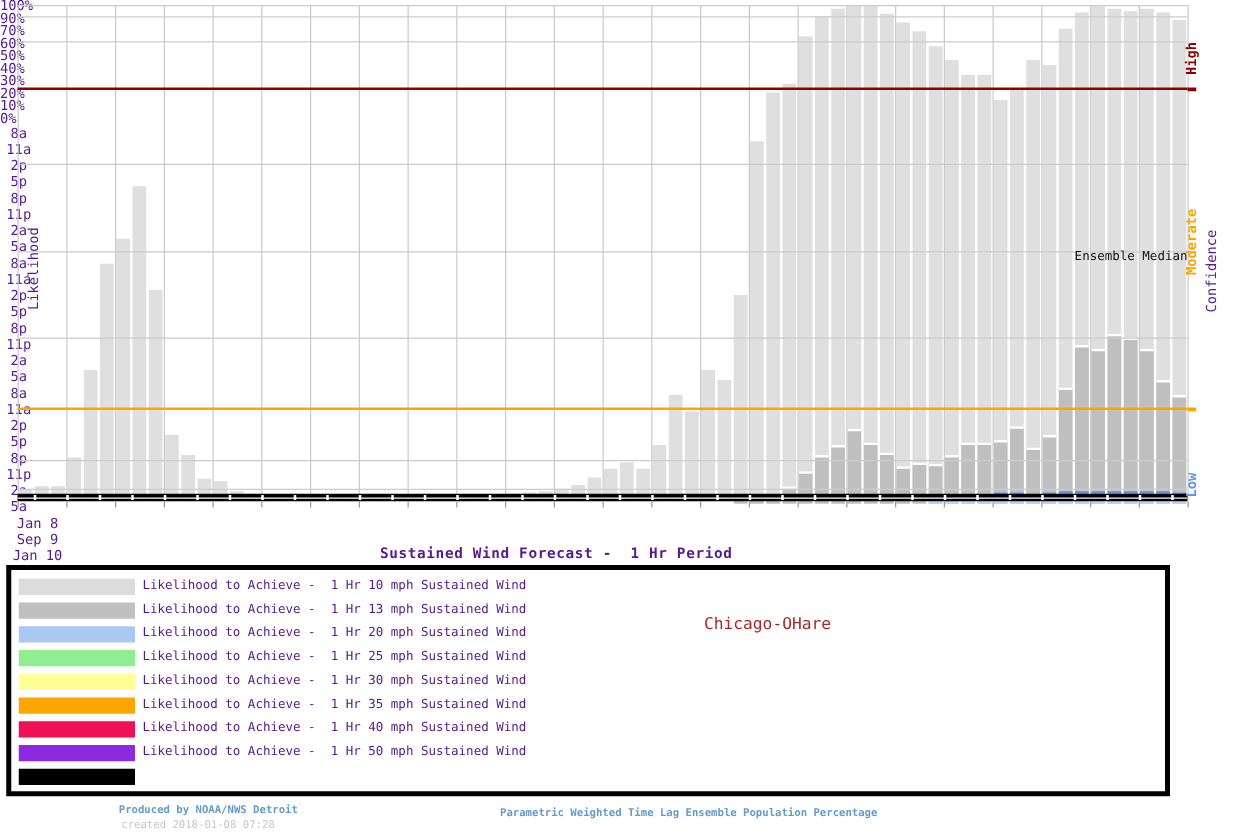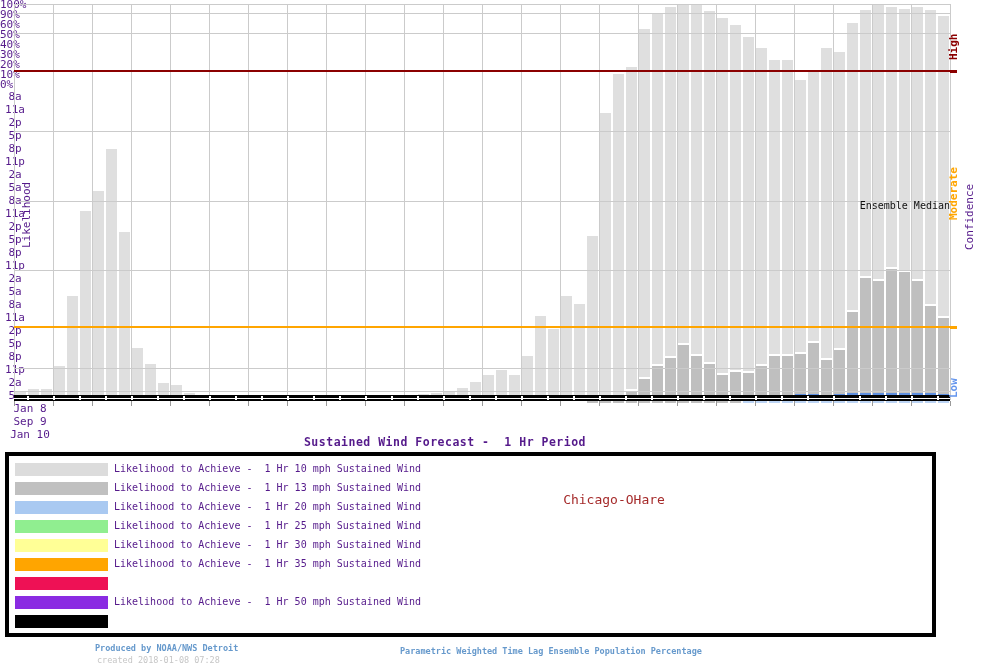--- a/index.html
+++ b/index.html
@@ -251,20 +251,21 @@
       <div class="tick" style="left: 677px; top: 401px; width: 1px; height: 5px; background: rgb(154, 154, 154);"></div>
       <div class="tick" style="left: 716px; top: 401px; width: 1px; height: 5px; background: rgb(154, 154, 154);"></div>
       <div class="tick" style="left: 755px; top: 401px; width: 1px; height: 5px; background: rgb(154, 154, 154);"></div>
       <div class="tick" style="left: 794px; top: 401px; width: 1px; height: 5px; background: rgb(154, 154, 154);"></div>
       <div class="tick" style="left: 833px; top: 401px; width: 1px; height: 5px; background: rgb(154, 154, 154);"></div>
       <div class="tick" style="left: 872px; top: 401px; width: 1px; height: 5px; background: rgb(154, 154, 154);"></div>
       <div class="tick" style="left: 911px; top: 401px; width: 1px; height: 5px; background: rgb(154, 154, 154);"></div>
       <div class="tick" style="left: 950px; top: 401px; width: 1px; height: 5px; background: rgb(154, 154, 154);"></div>
       <div class="ylab" style="left: 0px; top: -1px;">100%</div>
       <div class="ylab" style="left: 0px; top: 8px;">90%</div>
+      <div class="ylab" style="left: 0px; top: 66px;">70%</div>
       <div class="ylab" style="left: 0px; top: 126px;">60%</div>
       <div class="ylab" style="left: 0px; top: 196px;">50%</div>
       <div class="ylab" style="left: 0px; top: 265px;">40%</div>
       <div class="ylab" style="left: 0px; top: 322px;">30%</div>
       <div class="ylab" style="left: 0px; top: 363px;">20%</div>
       <div class="ylab" style="left: 0px; top: 386px;">10%</div>
       <div class="ylab" style="left: 0px; top: 395px;">0%</div>
       <div class="xlab" style="left: -1px; top: 406px; width: 30px; text-align: center;">8a</div>
       <div class="xlab" style="left: 38px; top: 406px; width: 30px; text-align: center;">11a</div>
       <div class="xlab" style="left: 77px; top: 406px; width: 30px; text-align: center;">2p</div>
@@ -326,20 +327,21 @@
         <div class="lg-row" style="top: 80px;">
           <div class="lg-swatch" style="background: rgb(255, 255, 150);"></div>
           <div class="lg-label">Likelihood to Achieve -  1 Hr 30 mph Sustained Wind</div>
         </div>
         <div class="lg-row" style="top: 99px;">
           <div class="lg-swatch" style="background: rgb(255, 165, 0);"></div>
           <div class="lg-label">Likelihood to Achieve -  1 Hr 35 mph Sustained Wind</div>
         </div>
         <div class="lg-row" style="top: 118px;">
           <div class="lg-swatch" style="background: rgb(238, 17, 85);"></div>
+          <div class="lg-label">Likelihood to Achieve -  1 Hr 40 mph Sustained Wind</div>
         </div>
         <div class="lg-row" style="top: 137px;">
           <div class="lg-swatch" style="background: rgb(138, 43, 226);"></div>
           <div class="lg-label">Likelihood to Achieve -  1 Hr 50 mph Sustained Wind</div>
         </div>
         <div class="lg-row" style="top: 156px;">
           <div class="lg-swatch" style="background: rgb(0, 0, 0);"></div>
         </div>
       </div>
     <div class="abs" id="station">Chicago-OHare</div>

